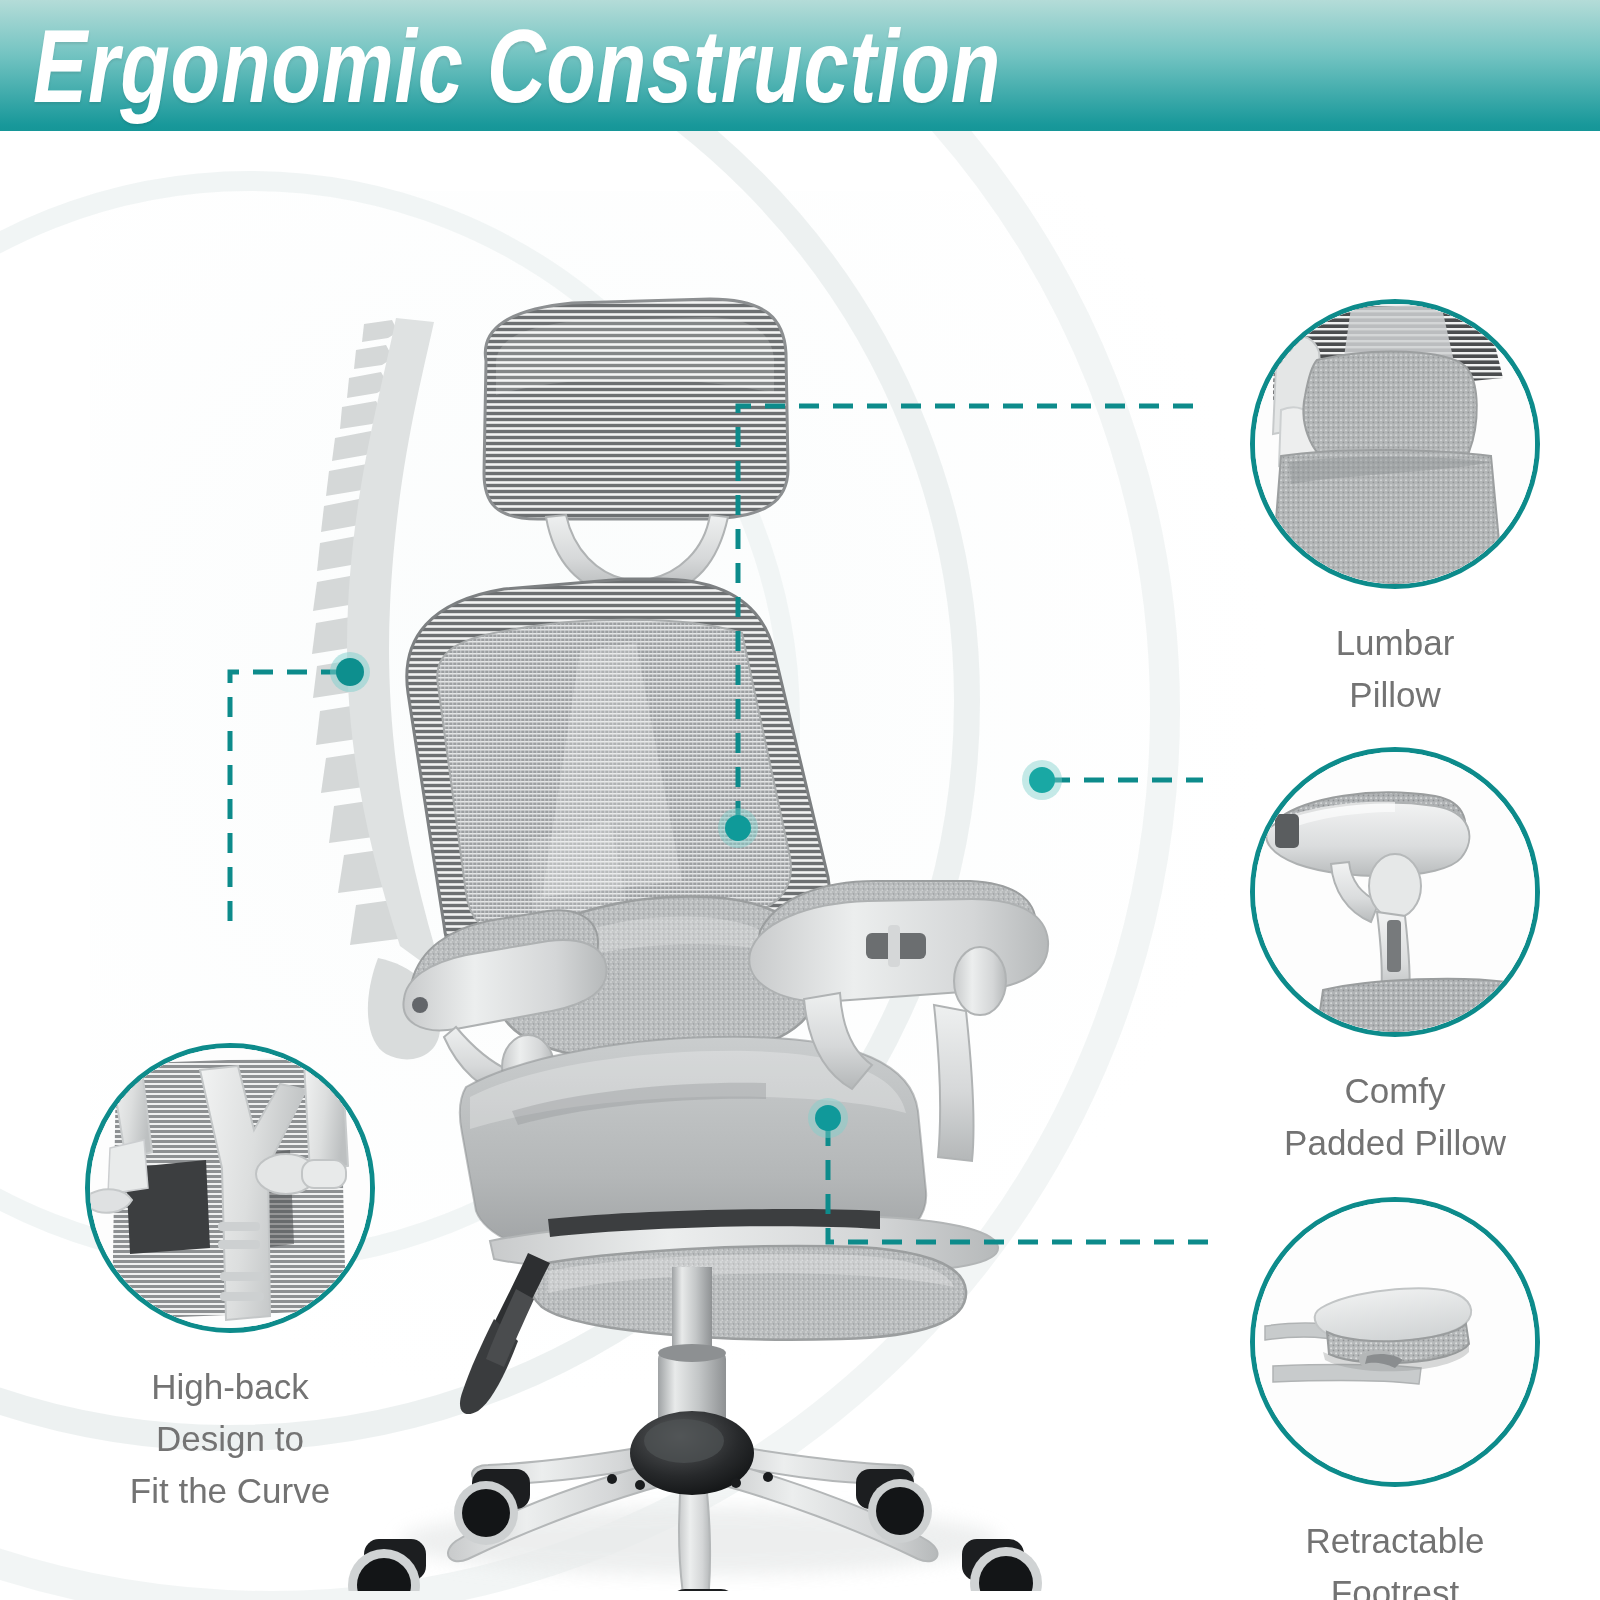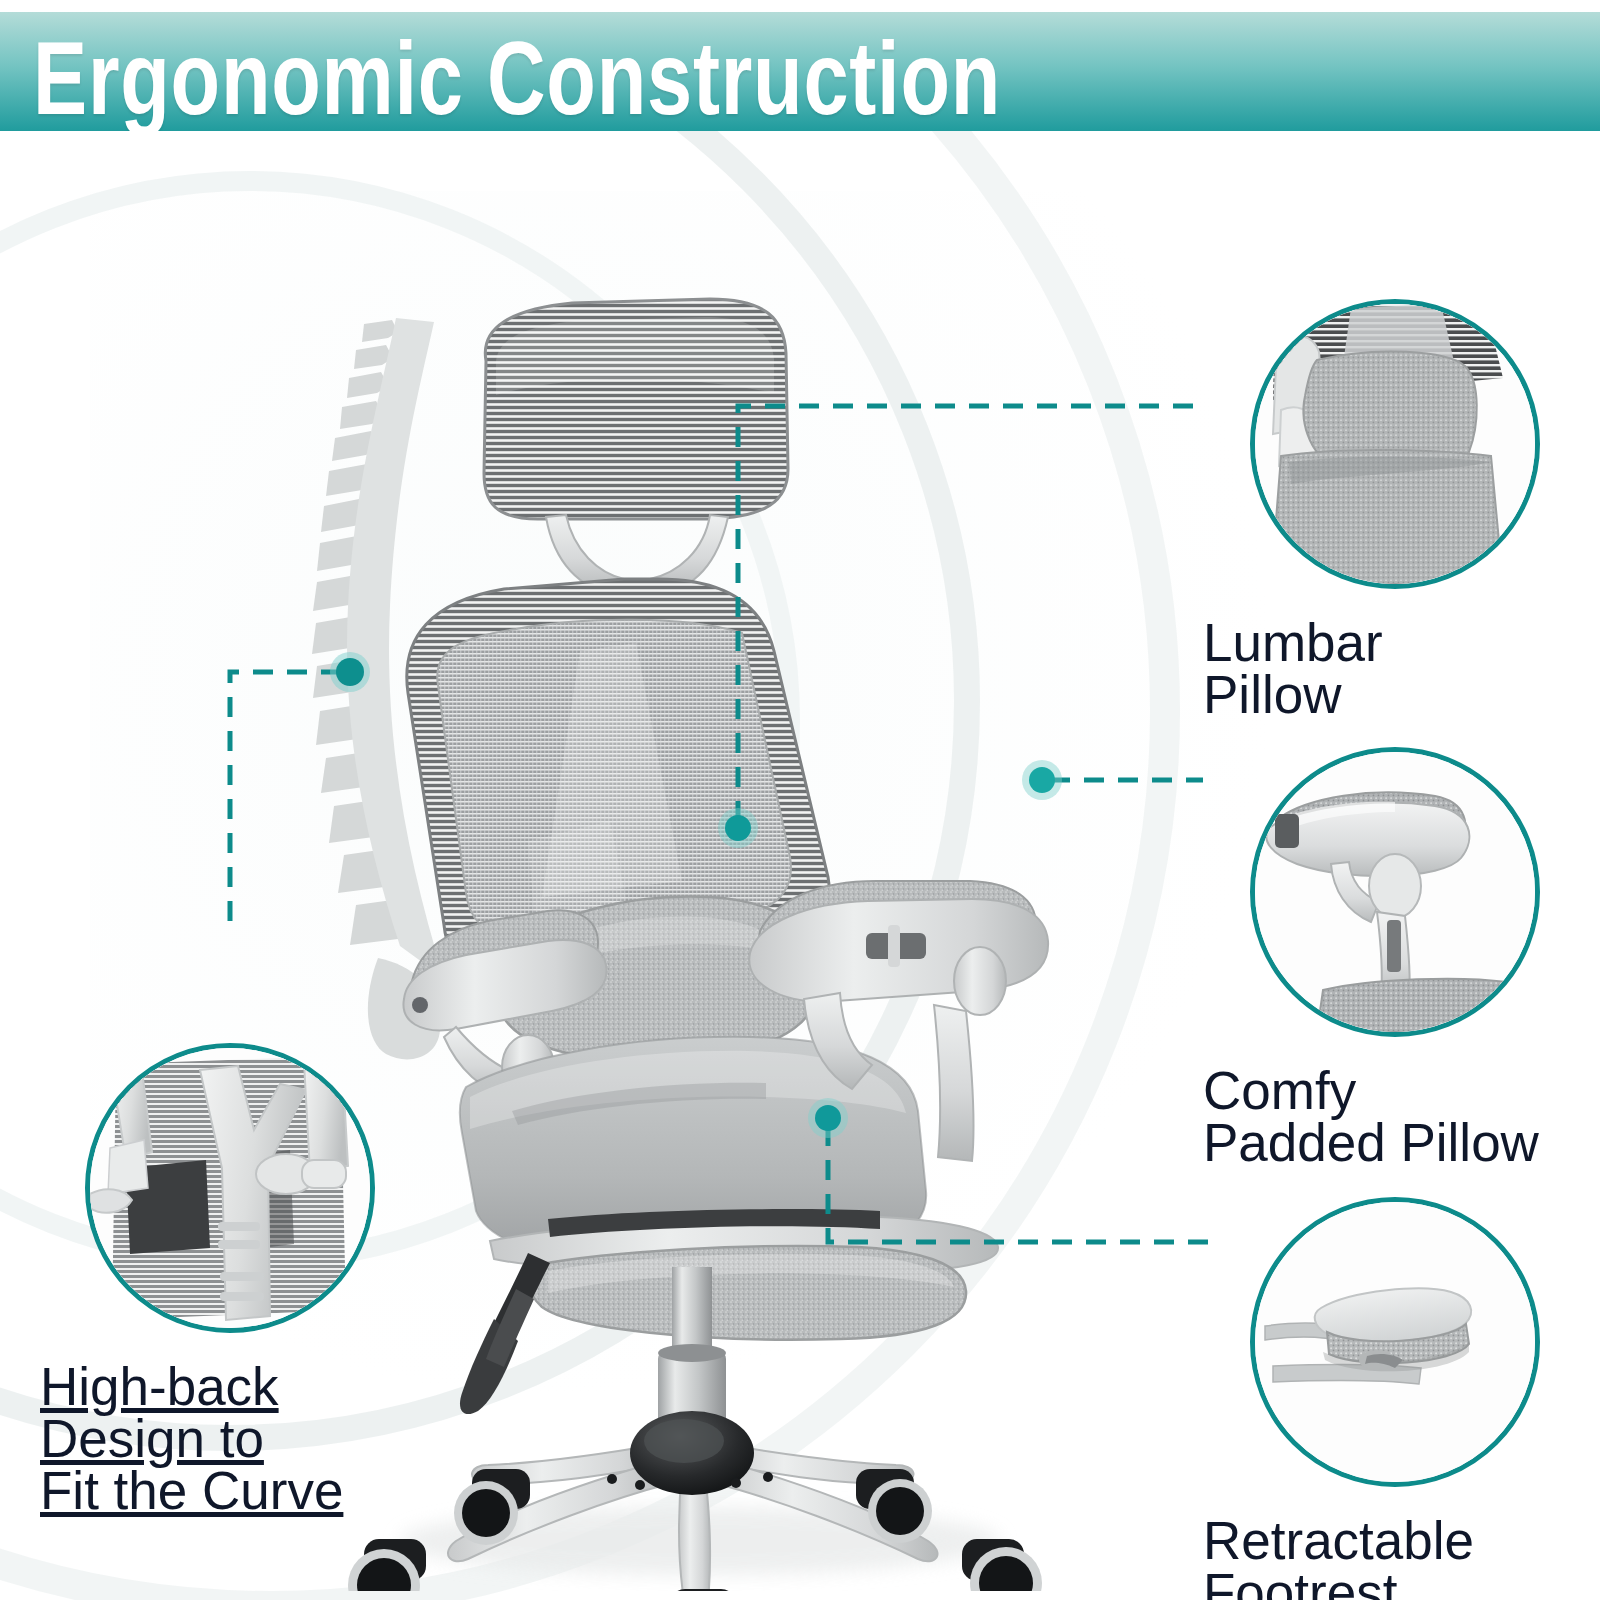--- a/index.html
+++ b/index.html
@@ -6,23 +6,24 @@
   html,body { width:1600px; height:1600px; }
   body {
     font-family:"Liberation Sans", sans-serif;
     background:#ffffff;
     position:relative;
     overflow:hidden;
   }
 
   
   #header-banner{
-    position:absolute; left:0; top:12px; width:1600px; height:169px;
+    position:absolute; left:0; top:0; width:1600px; height:169px;
     background:linear-gradient(to bottom,#b4dcd8 0%,#74c4c2 32%,#18989a 74%,#028a8a 100%);
     overflow:hidden;
+    font-style:italic;
   }
   #page-title{
     position:absolute; left:33px; top:14px;
     font-size:104px; line-height:104px;
     font-weight:bold; color:#ffffff;
     font-family:"Liberation Sans Narrow","Liberation Sans", sans-serif;
     transform:scaleX(0.78); transform-origin:left top;
     letter-spacing:1px;
     text-shadow:0 2px 3px rgba(0,0,0,0.10);
     white-space:nowrap;
@@ -59,39 +60,40 @@
   .callout{ position:absolute; }
   .callout-ring{
     position:absolute; left:0; top:0;
     border-radius:50%; overflow:hidden;
     border:5px solid #0d8b8b;
     background:#ffffff;
   }
   .callout-ring svg{ display:block; }
   .callout-label{
     position:absolute; width:100%;
-    color:#0f172a; font-size:53px; line-height:52px;
+    text-align:center;
+    color:#737373; font-size:35px; line-height:52px;
     white-space:pre-line;
   }
 
   #callout-lumbar     { left:1203px; top:168px;  width:384px; }
   #callout-lumbar .callout-ring{ width:290px; height:290px; left:47px; }
   #callout-lumbar .callout-label{ top:318px; }
 
   #callout-armrest    { left:1203px; top:616px;  width:384px; }
   #callout-armrest .callout-ring{ width:290px; height:290px; left:47px; }
   #callout-armrest .callout-label{ top:318px; }
 
   #callout-footrest   { left:1203px; top:1066px; width:384px; }
   #callout-footrest .callout-ring{ width:290px; height:290px; left:47px; }
   #callout-footrest .callout-label{ top:318px; }
 
   #callout-highback   { left:40px;   top:912px;  width:380px; }
   #callout-highback .callout-ring{ width:290px; height:290px; left:45px; }
-  #callout-highback .callout-label{ top:318px;text-decoration:underline; }
+  #callout-highback .callout-label{ top:318px; }
 
   
   #connectors{ position:absolute; left:0; top:0; width:1600px; height:1469px; pointer-events:none; }
   .hot-dot{ position:absolute; width:44px; height:44px; }
 </style>
 </head>
 <body>
 
 <div id="header-banner">
   <div id="page-title">Ergonomic Construction</div>

